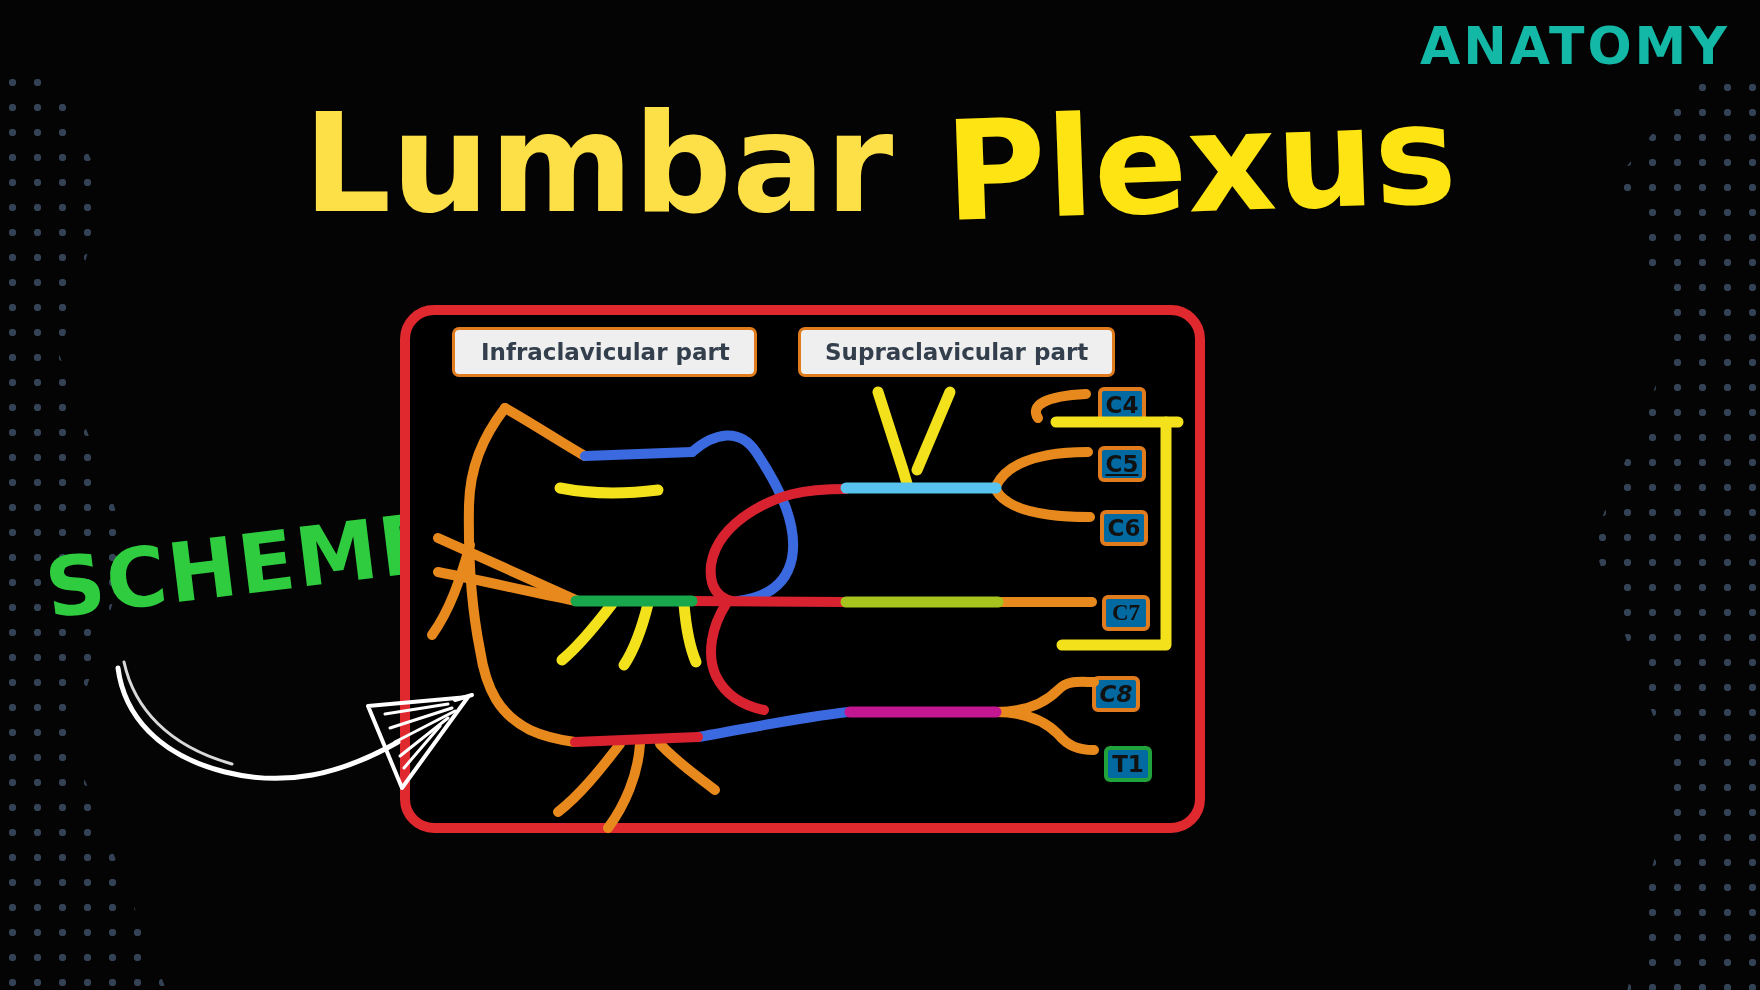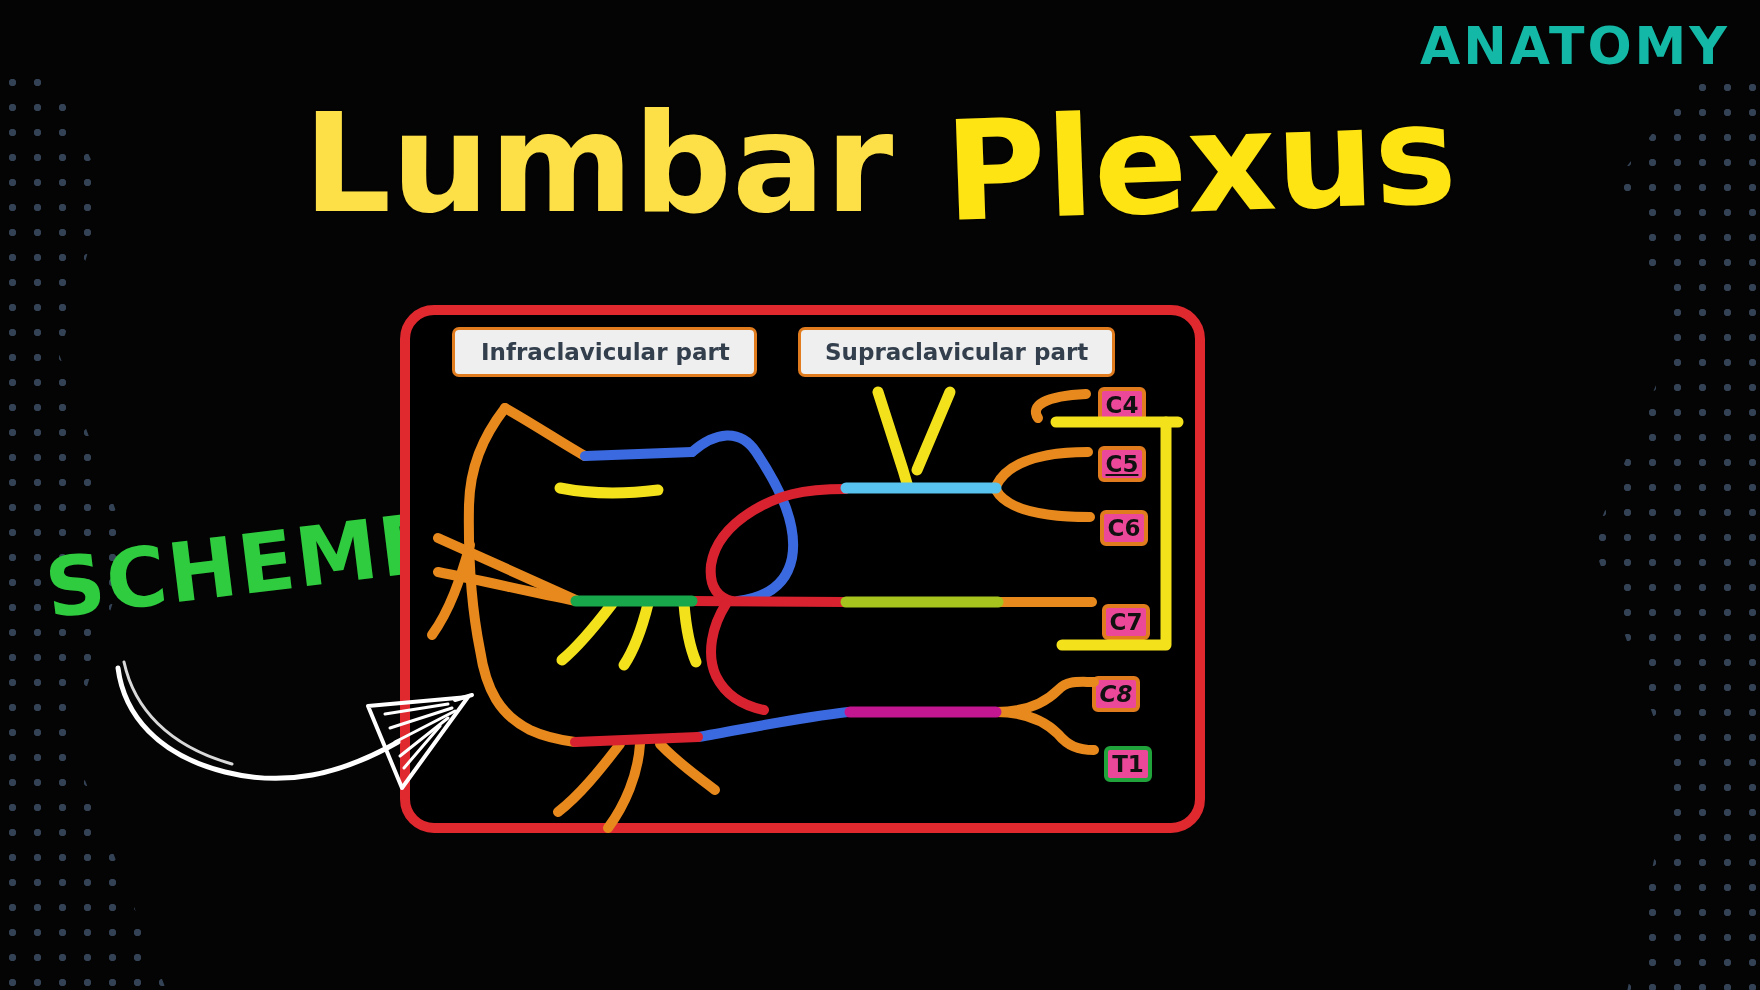--- a/index.html
+++ b/index.html
@@ -19,21 +19,21 @@
   .title .w2 { transform:rotate(-2deg); }
 
   .scheme { position:absolute; left:46px; top:542px; font-size:82px; font-weight:900; letter-spacing:2px; transform:rotate(-7deg); transform-origin:left center; }
 
   .panel { position:absolute; left:400px; top:305px; width:805px; height:528px; border:10px solid #e0282f; border-radius:34px; background:#000; }
 
   .hdr { position:absolute; background:#efefef; border:3px solid #e07b1e; border-radius:7px; padding:9px 24px; font-size:23px; font-weight:700; color:#333f4d; white-space:nowrap; }
   .hdr-left { left:42px; top:12px; }
   .hdr-right { left:388px; top:12px; }
 
-  .root { position:absolute; width:48px; height:36px; background:#ec4899; border:4px solid #e07b1e; border-radius:6px; color:#111; font-size:23px; font-weight:700; display:flex; align-items:center; justify-content:center; }
+  .root { position:absolute; width:48px; height:36px; background:#0369a1; border:4px solid #e07b1e; border-radius:6px; color:#111; font-size:23px; font-weight:700; display:flex; align-items:center; justify-content:center; }
 
   svg.wires { position:absolute; inset:0; width:1760px; height:990px; pointer-events:none; }
   svg.wires g { fill:none; stroke-linecap:round; stroke-linejoin:round; }
 </style>
 </head>
 <body>
 
 <div class="stage">
 
   <div class="dots dots-left"></div>
@@ -47,21 +47,21 @@
 
   <div class="scheme" style="color: rgb(46, 204, 62);">SCHEME</div>
 
   <div class="panel" style="border-color: rgb(224, 40, 47);">
     <div class="hdr hdr-left" style="border-color: rgb(224, 123, 30); padding-left: 26px;">Infraclavicular part</div>
     <div class="hdr hdr-right" style="border-color: rgb(224, 123, 30);">Supraclavicular part</div>
 
     <div class="root" style="left: 688px; top: 72px; border-color: rgb(224, 123, 30);">C4</div>
     <div class="root" style="left: 688px; top: 131px; border-color: rgb(224, 123, 30); text-decoration: underline;">C5</div>
     <div class="root" style="left: 690px; top: 195px; border-color: rgb(224, 123, 30); text-align: right;">C6</div>
-    <div class="root" style="left: 692px; top: 289px; border-color: rgb(224, 123, 30);">C7</div>
+    <div class="root" style="left: 692px; top: 280px; border-color: rgb(224, 123, 30); font-family: Liberation Serif, serif;">C7</div>
     <div class="root" style="left: 682px; top: 361px; border-color: rgb(224, 123, 30); font-style: italic;">C8</div>
     <div class="root" style="left: 694px; top: 431px; border-color: rgb(31, 163, 58);">T1</div>
   </div>
 
   <svg class="wires" viewBox="0 0 1760 990">
 
     <g stroke-width="11" stroke="#f3e11c">
       <path d="M1056,422 L1178,422"></path>
       <path d="M1166,422 L1166,645 L1062,645"></path>
       <path d="M878,392 L903,470 L908,487"></path>

